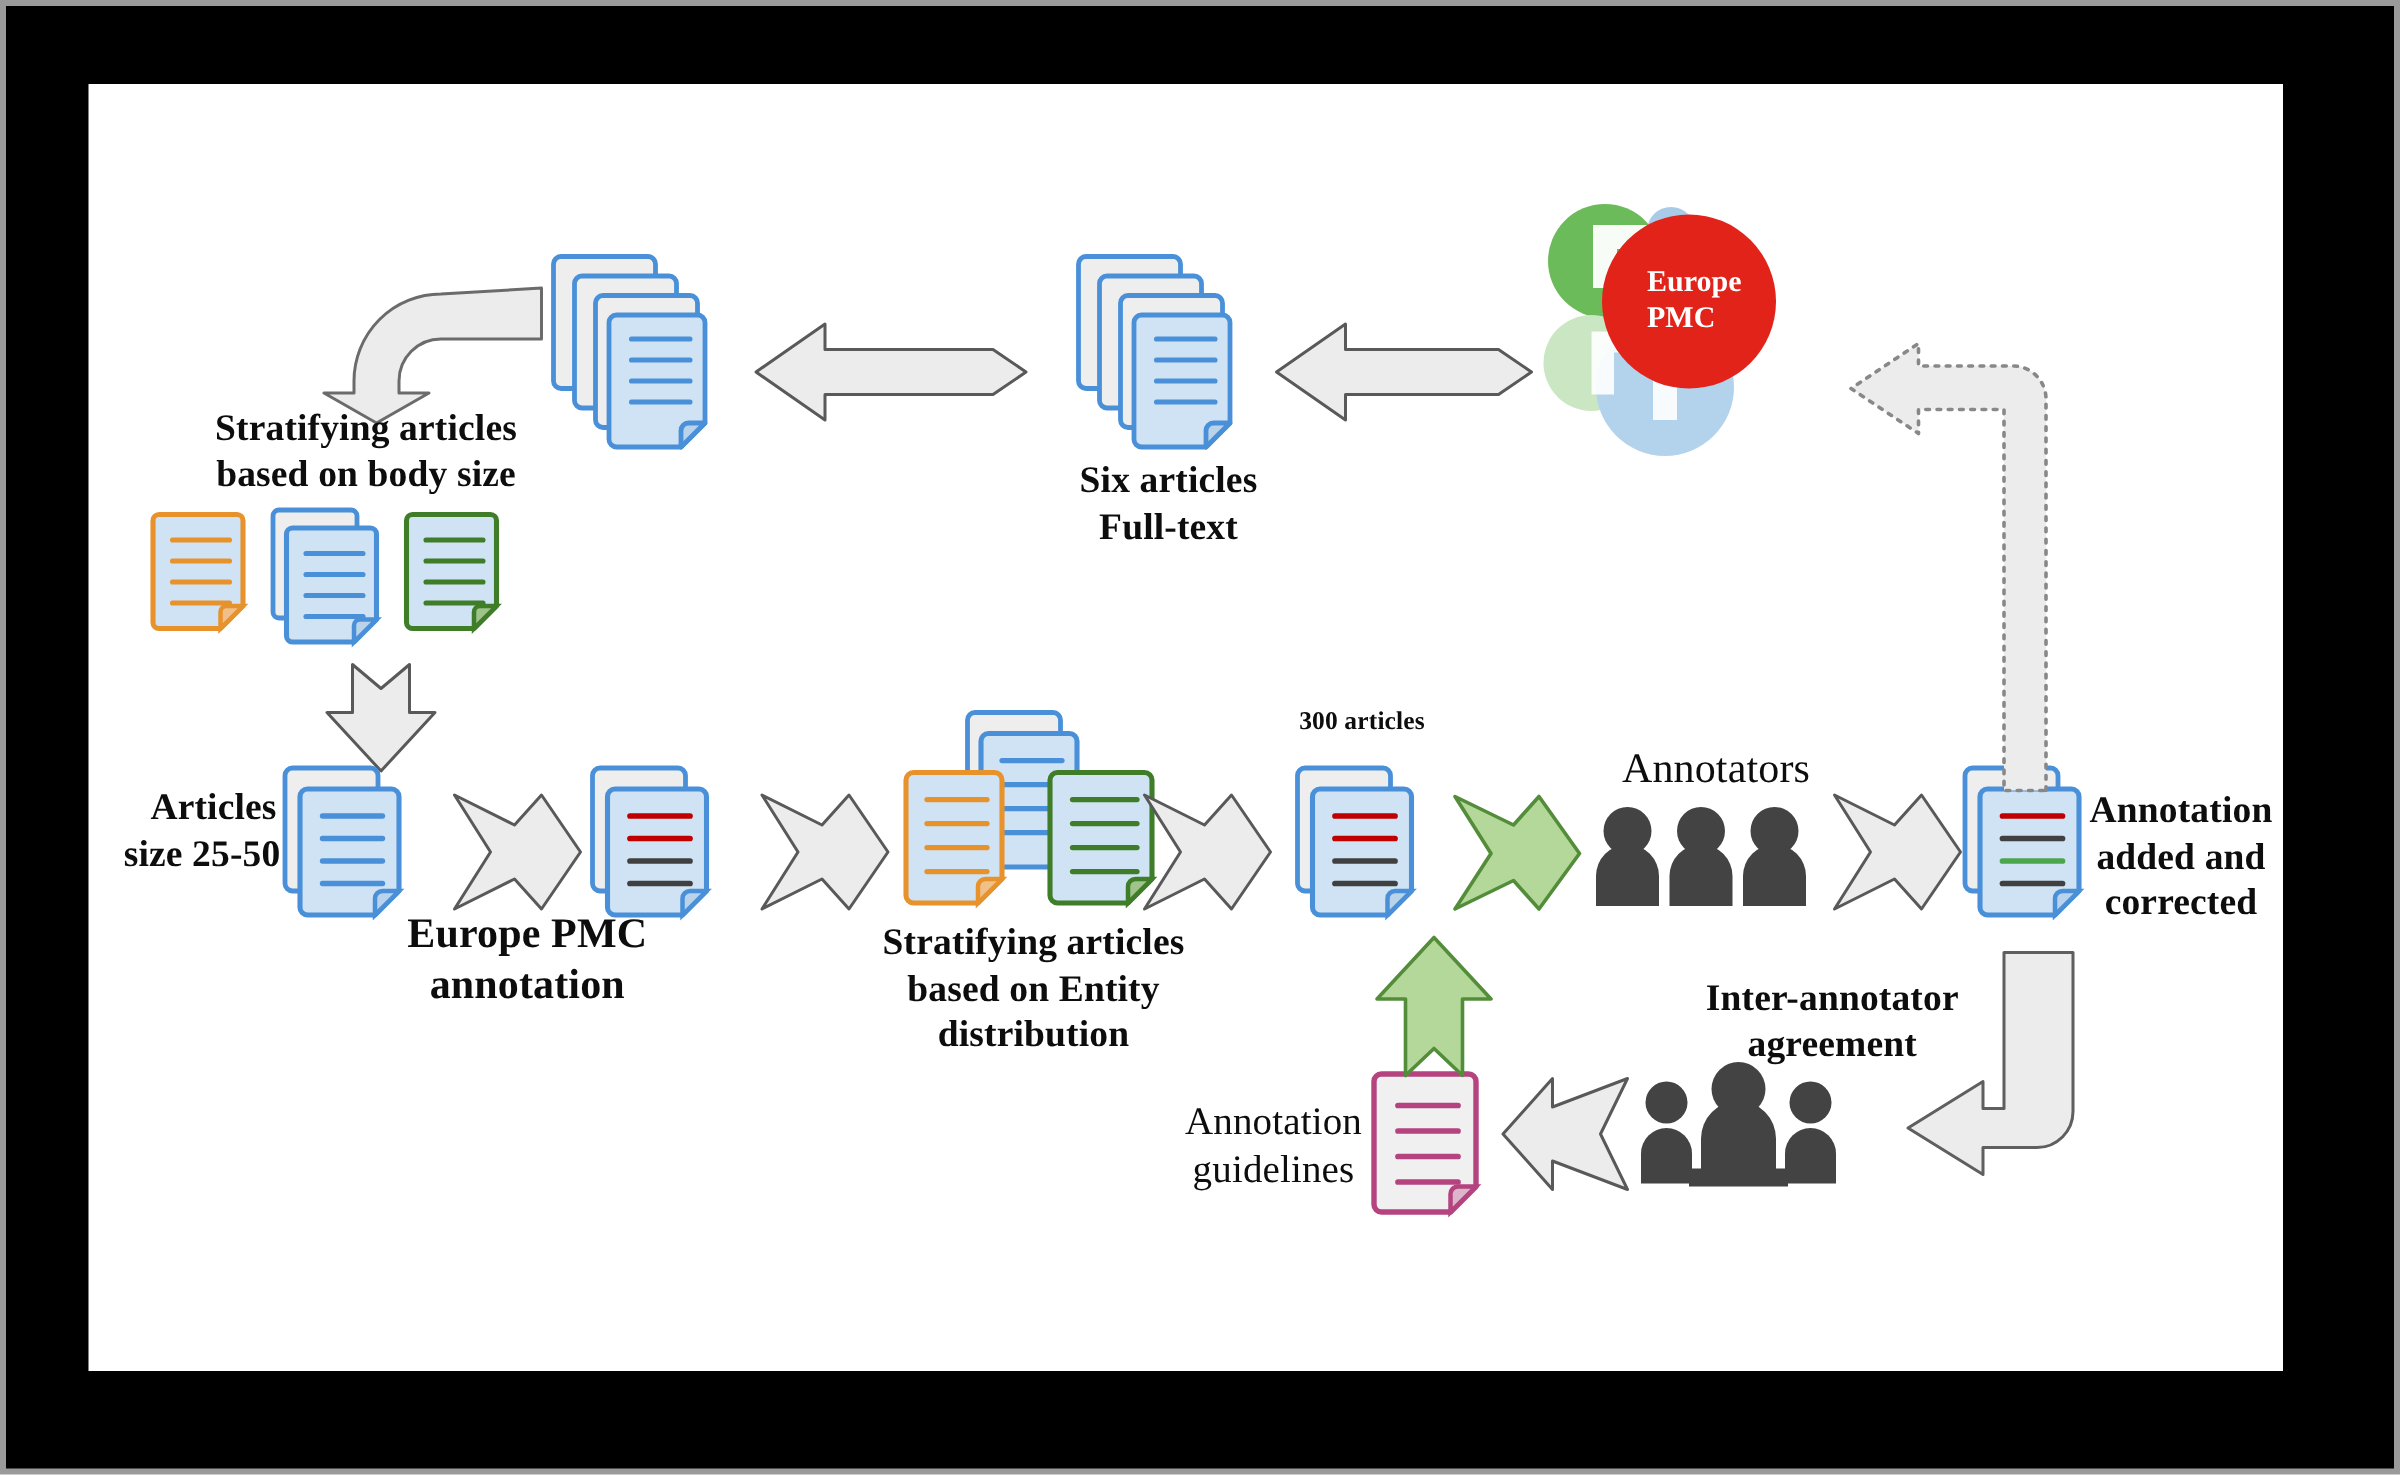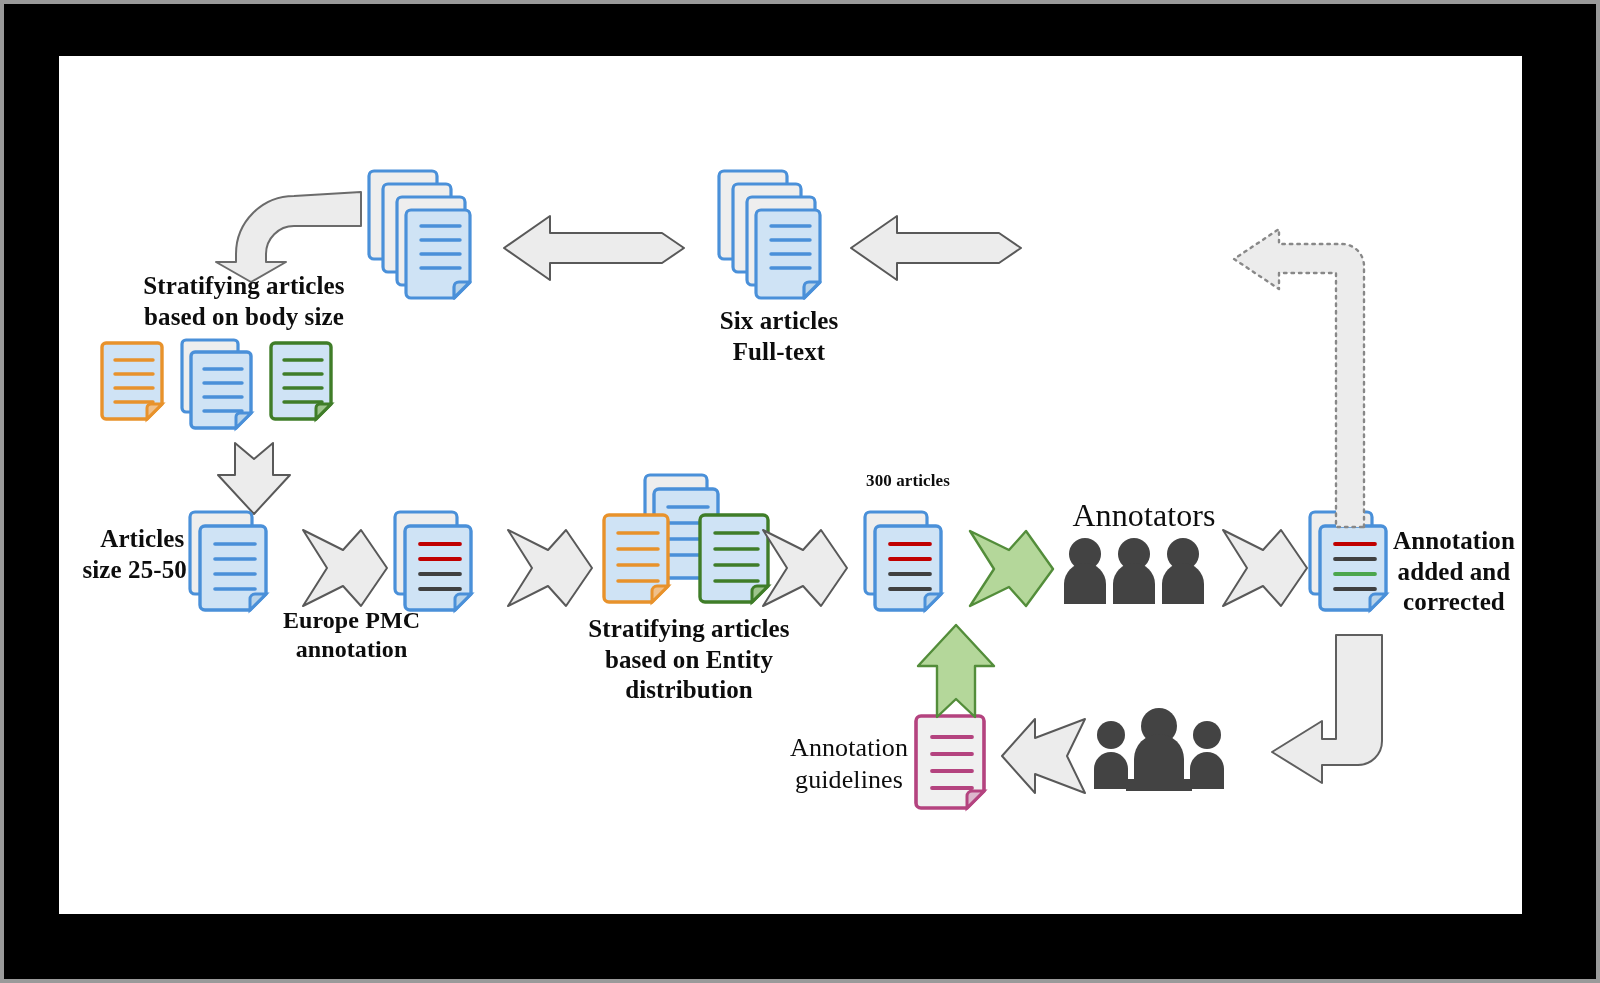--- a/index.html
+++ b/index.html
@@ -31,20 +31,34 @@
   }
   .lbl.reg{font-weight:400;}
   svg{display:block;overflow:visible;}
 </style>
 </head>
 <body>
 
 <div id="frame">
   <div id="canvas">
 
+    <div class="abs" style="left:955px;top:70px;">
+      <svg width="180" height="185" viewBox="0 0 180 185">
+        <circle cx="56" cy="48" r="38" fill="#6cbb5a"></circle>
+        <circle cx="47" cy="116" r="32" fill="#cbe6c2"></circle>
+        <circle cx="100" cy="28" r="16" fill="#a9cbe8"></circle>
+        <circle cx="96" cy="132" r="46" fill="#b3d3ec"></circle>
+        <path d="M64 24 h22 v16 h-22 v26 h-16 v-42 z" fill="#ffffff" opacity=".95"></path>
+        <path d="M62 95 h22 v14 h-22 v28 h-15 v-42 z" fill="#ffffff" opacity=".9"></path>
+        <path d="M104 108 h34 v14 h-34 v32 h-16 v-46 z" fill="#ffffff" opacity=".9"></path>
+        <circle cx="112" cy="75" r="58" fill="#e2231a"></circle>
+        <text x="84" y="68" font-family="Liberation Serif, serif" font-size="20" font-weight="700" fill="#ffffff">Europe</text>
+        <text x="84" y="92" font-family="Liberation Serif, serif" font-size="20" font-weight="700" fill="#ffffff">PMC</text>
+      </svg>
+    </div>
 
     <div class="abs" style="left:790px;top:155px;">
       <svg width="175" height="75" viewBox="0 0 175 75">
         <path d="M2 37 L48 5 L48 22 L150 22 L172 37 L150 52 L48 52 L48 69 Z" fill="#ececec" stroke="#595959" stroke-width="2" stroke-linejoin="round"></path>
       </svg>
     </div>
 
     <div class="abs" style="left:655px;top:110px;">
       <svg width="130" height="135" viewBox="0 0 130 135">
         <g stroke="#4a90d9" stroke-width="3.2" stroke-linejoin="round">
@@ -157,21 +171,21 @@
             <line x1="31" y1="81" x2="71" y2="81"></line>
         </g>
       </svg>
     </div>
 
     <div class="abs" style="left:240px;top:470px;">
       <svg width="92" height="85" viewBox="0 0 92 85">
         <path d="M4 4 L44 24 L62 4 L88 42 L62 80 L44 60 L4 80 L28 42 Z" fill="#ececec" stroke="#595959" stroke-width="2" stroke-linejoin="round"></path>
       </svg>
     </div>
-    <div class="lbl" style="left:195px;top:550px;width:195px;font-size:24px;">Europe PMC
+    <div class="lbl" style="left:195px;top:550px;width:195px;font-size:28px;">Europe PMC
 annotation</div>
 
     <div class="abs" style="left:330px;top:452px;">
       <svg width="105" height="115" viewBox="0 0 105 115">
         <rect x="6" y="4" width="62" height="82" rx="5" fill="#eeeeee" stroke="#4a90d9" stroke-width="3.2"></rect>
         <path d="M21 18 h56 a5 5 0 0 1 5 5 v63 l-16 16 h-45 a5 5 0 0 1 -5 -5 v-74 a5 5 0 0 1 5 -5 z" fill="#cfe3f5" stroke="#4a90d9" stroke-width="3.4" stroke-linejoin="round"></path>
         <path d="M82 86 l-16 16 v-11 a5 5 0 0 1 5 -5 z" fill="#b9d4ea" stroke="#4a90d9" stroke-width="3"></path>
         <g stroke-width="3.8" stroke-linecap="round">
           <line x1="31" y1="36" x2="71" y2="36" stroke="#c00000"></line>
           <line x1="31" y1="51" x2="71" y2="51" stroke="#c00000"></line>
@@ -248,21 +262,21 @@
         </g>
       </svg>
     </div>
 
     <div class="abs" style="left:908px;top:472px;">
       <svg width="90" height="82" viewBox="0 0 90 82">
         <path d="M3 3 L42 22 L59 3 L86 41 L59 78 L42 59 L3 78 L27 41 Z" fill="#b4d79a" stroke="#538d3a" stroke-width="2.4" stroke-linejoin="round"></path>
       </svg>
     </div>
 
-    <div class="lbl reg" style="left:990px;top:440px;width:190px;font-size:32px;">Annotators</div>
+    <div class="lbl reg" style="left:990px;top:440px;width:190px;font-size:28px;">Annotators</div>
     <div class="abs" style="left:1000px;top:478px;">
       <svg width="150" height="72" viewBox="0 0 150 72">
         <g fill="#434343">
           <circle cx="26" cy="20" r="16"></circle>
           <path d="M5 70 v-20 a21 21 0 0 1 42 0 v20 z"></path>
         </g>
         <g fill="#434343">
           <circle cx="75" cy="20" r="16"></circle>
           <path d="M54 70 v-20 a21 21 0 0 1 42 0 v20 z"></path>
         </g>
@@ -300,20 +314,22 @@
       <svg width="180" height="340" viewBox="0 0 180 340">
         <path d="M160 336 L160 75 a22 22 0 0 0 -22 -22 L75 53 L75 38 L30 68 L75 98 L75 82 L132 82 L132 336 Z" fill="#ececec" stroke="#888888" stroke-width="2.4" stroke-dasharray="2.5 5" stroke-linecap="round" stroke-linejoin="round"></path>
       </svg>
     </div>
 
     <div class="abs" style="left:1195px;top:575px;">
       <svg width="145" height="160" viewBox="0 0 145 160">
         <path d="M82 4 L128 4 L128 110 a24 24 0 0 1 -24 24 L68 134 L68 152 L18 121 L68 90 L68 108 L82 108 Z" fill="#ececec" stroke="#5f5f5f" stroke-width="2" stroke-linejoin="round"></path>
       </svg>
     </div>
+    <div class="lbl" style="left:1055px;top:595px;width:215px;font-size:25px;">Inter-annotator
+agreement</div>
 
     <div class="abs" style="left:1030px;top:655px;">
       <svg width="140" height="85" viewBox="0 0 140 85">
         <g fill="#434343">
           <circle cx="22" cy="24" r="14"></circle>
           <path d="M5 78 v-20 a17 17 0 0 1 34 0 v20 z"></path>
           <circle cx="118" cy="24" r="14"></circle>
           <path d="M101 78 v-20 a17 17 0 0 1 34 0 v20 z"></path>
           <circle cx="70" cy="15" r="18"></circle>
           <path d="M45 72 v-24 a25 25 0 0 1 50 0 v24 z"></path>

